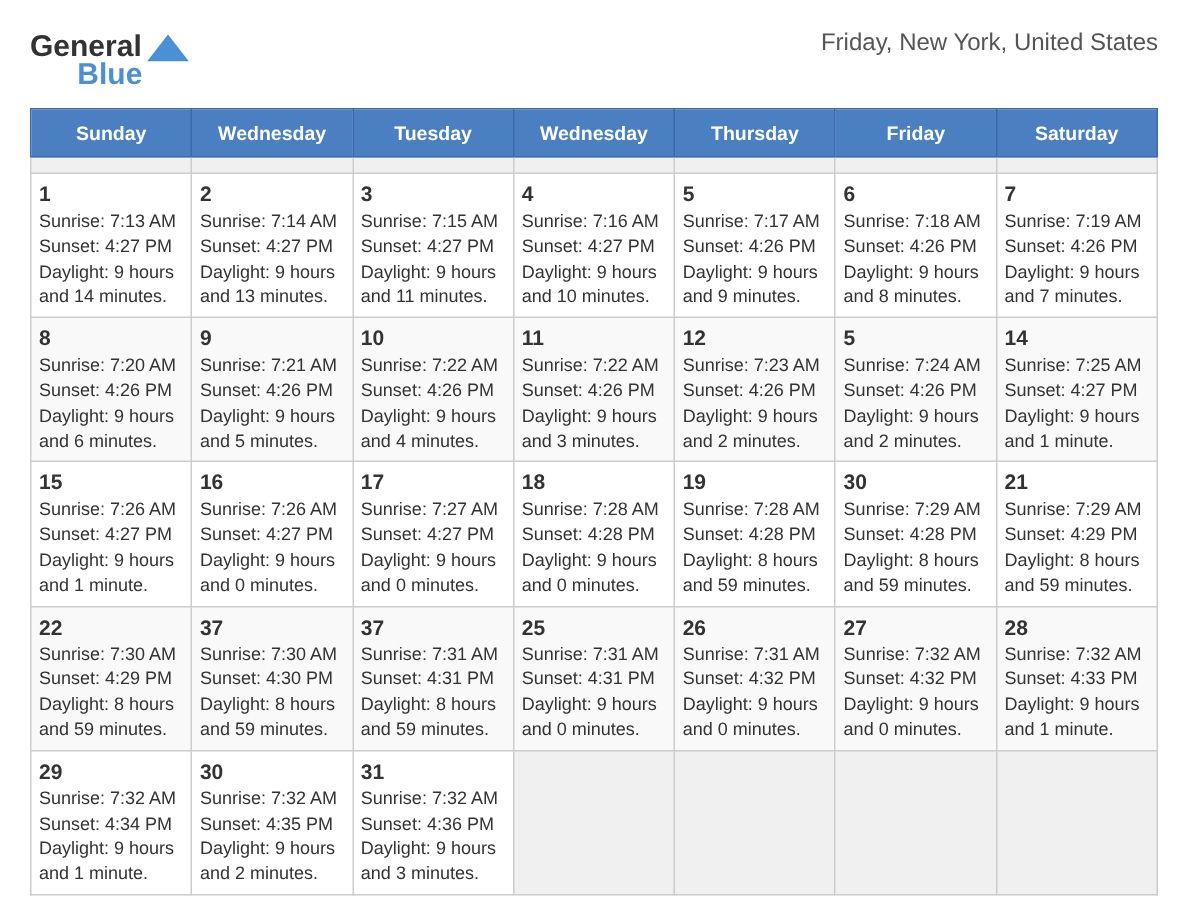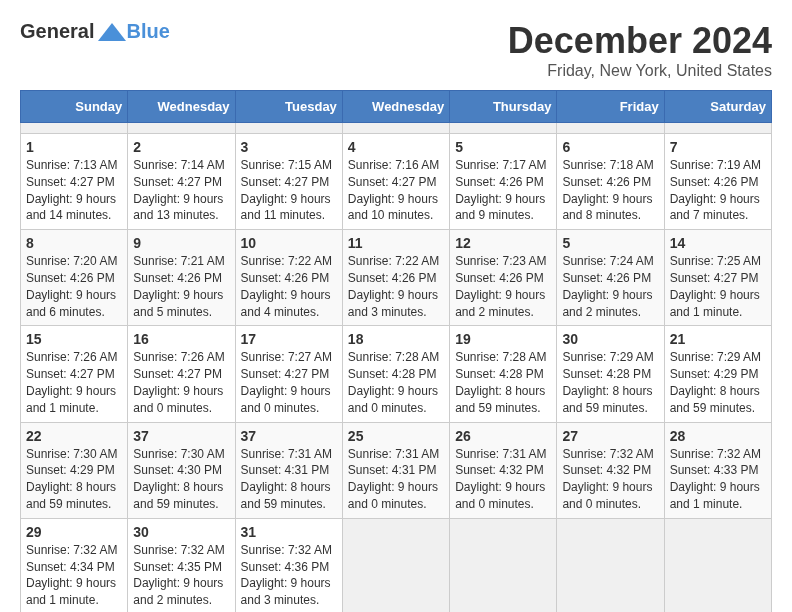--- a/index.html
+++ b/index.html
@@ -11,22 +11,22 @@
       padding: 20px;
     }
     .header-area {
       display: flex;
       justify-content: space-between;
       align-items: flex-start;
       margin-bottom: 10px;
     }
     .logo {
       display: flex;
-      flex-direction: row;
-      align-items: flex-end;
+      flex-direction: column;
+      align-items: center;
     }
     .logo-row {
       display: flex;
       align-items: center;
       gap: 4px;
     }
     .title-area {
       text-align: right;
     }
     .calendar-title {
@@ -40,21 +40,21 @@
     }
     table {
       width: 100%;
       border-collapse: collapse;
       font-size: 11px;
     }
     thead tr th {
       background-color: #4a7fc1;
       color: #fff;
       padding: 8px 5px;
-      text-align: right;
+      text-align: center;
       font-size: 13px;
       font-weight: bold;
       border: 1px solid #3a6ab0;
     }
     tbody tr td {
       border: 1px solid #ccc;
       vertical-align: top;
       padding: 5px;
       width: 14.28%;
       min-height: 70px;
@@ -86,21 +86,20 @@
   <div class="logo">
     <div class="logo-row">
       <span style="font-size:20px;font-weight:bold;color:#333;">General</span>
       <svg width="28" height="18" viewBox="0 0 28 18">
         <polygon points="0,18 14,0 28,18" fill="#4a90d9"></polygon>
       </svg>
     </div>
     <span style="font-size:20px;font-weight:bold;color:#4a90d9;margin-top:-4px;">Blue</span>
   </div>
   <div class="title-area">
-    <div class="calendar-title">December 2024</div>
     <div class="calendar-subtitle">Friday, New York, United States</div>
   </div>
 </div>
 
 <table>
   <thead>
     <tr>
     <th>Sunday</th>
         <th>Wednesday</th>
         <th>Tuesday</th>

